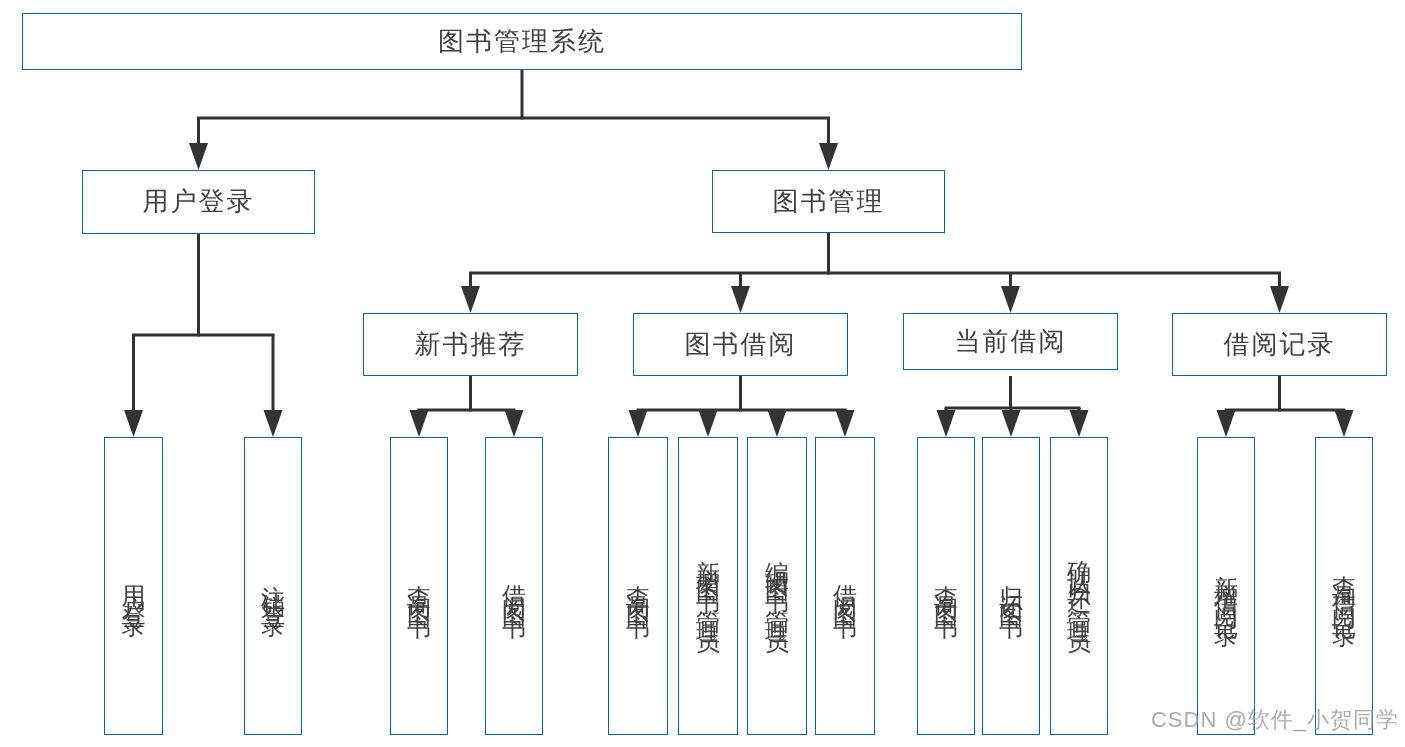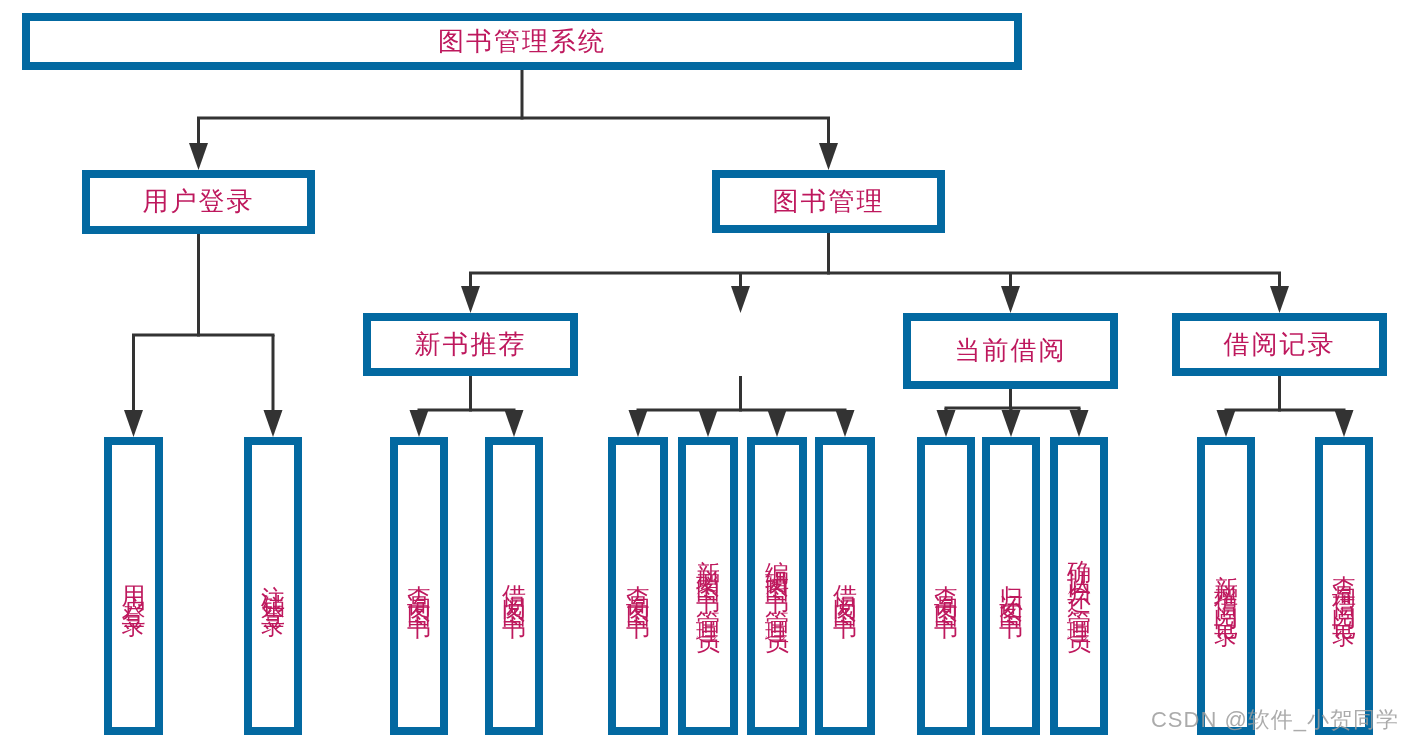--- a/index.html
+++ b/index.html
@@ -2,23 +2,23 @@
 <html><head>
 <meta charset="utf-8">
 <style>
   html,body{margin:0;padding:0;background:#ffffff;}
   body{font-family:"Liberation Sans","DejaVu Sans",sans-serif;}
   .stage{position:relative;width:1405px;height:747px;background:#ffffff;overflow:hidden;}
   .wires{position:absolute;left:0;top:0;width:1405px;height:747px;}
   .box{
     position:absolute;
     box-sizing:border-box;
-    border:8px solid #0369a1;
+    border:1px solid #0369a1;
     background:#ffffff;
-    color:#be185d;
+    color:#404040;
     display:flex;
     align-items:center;
     justify-content:center;
     font-size:26px;
     letter-spacing:2px;
     text-align:center;
     line-height:1.15;
   }
   .leaf{
     writing-mode:vertical-rl;
@@ -96,21 +96,22 @@
       <line x1="1344" y1="410" x2="1344" y2="419" stroke="#333333" stroke-width="3"></line>
       <polygon points="1334.5,410 1353.5,410 1344,437" fill="#333333"></polygon>
     </svg>
 
   <div class="box" style="left:22px;top:13px;width:1000px;height:57px">图书管理系统</div>
 
   <div class="box" style="left:82px;top:170px;width:233px;height:64px">用户登录</div>
   <div class="box" style="left:363px;top:313px;width:215px;height:63px">新书推荐</div>
 
   <div class="box" style="left:712px;top:170px;width:233px;height:63px">图书管理</div>
-  <div class="box" style="left:903px;top:313px;width:215px;height:76px">当前借阅</div>
+  <div class="box" style="left:633px;top:313px;width:215px;height:63px">图书借阅</div>
+  <div class="box" style="left:903px;top:313px;width:215px;height:57px">当前借阅</div>
   <div class="box" style="left:1172px;top:313px;width:215px;height:63px">借阅记录</div>
 
   <div class="box leaf" style="left:104px;top:437px;width:59px;height:298px">用户登录</div>
   <div class="box leaf" style="left:244px;top:437px;width:58px;height:298px">注销登录</div>
 
   <div class="box leaf" style="left:390px;top:437px;width:58px;height:298px">查询图书</div>
   <div class="box leaf" style="left:485px;top:437px;width:58px;height:298px">借阅图书</div>
 
   <div class="box leaf" style="left:608px;top:437px;width:60px;height:298px">查询图书</div>
   <div class="box leaf" style="left:678px;top:437px;width:60px;height:298px">新增图书（管理员）</div>

